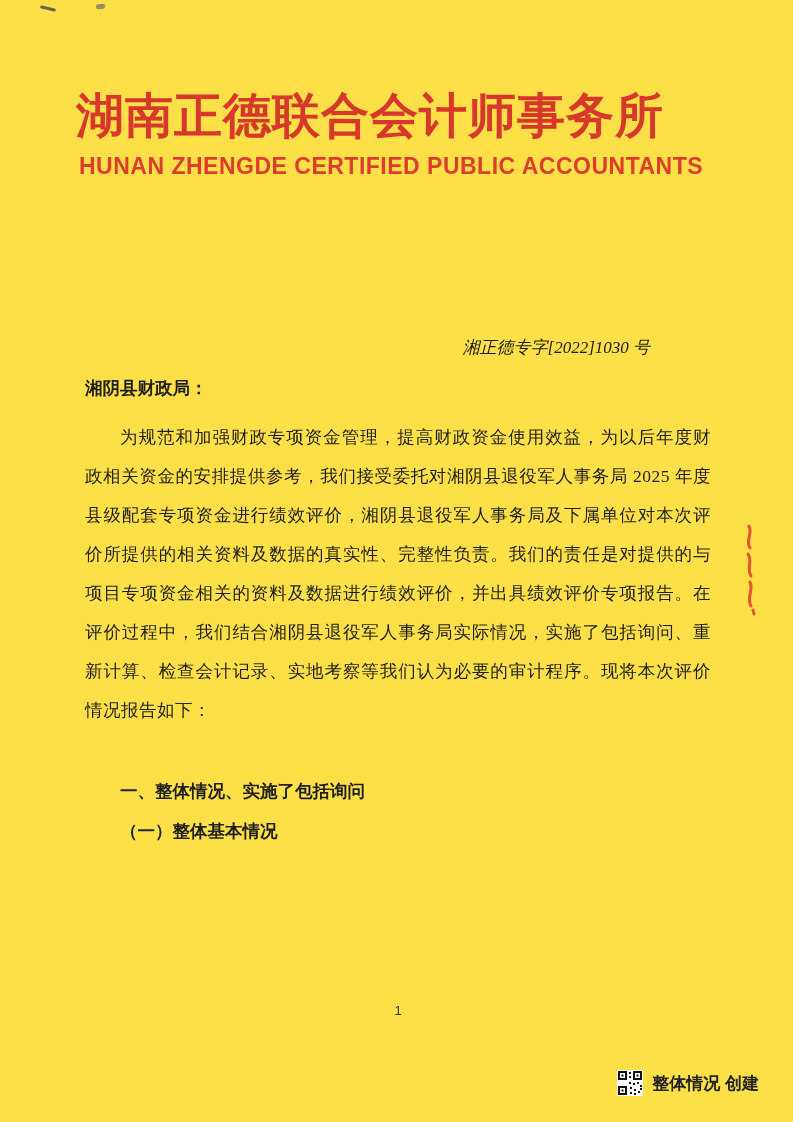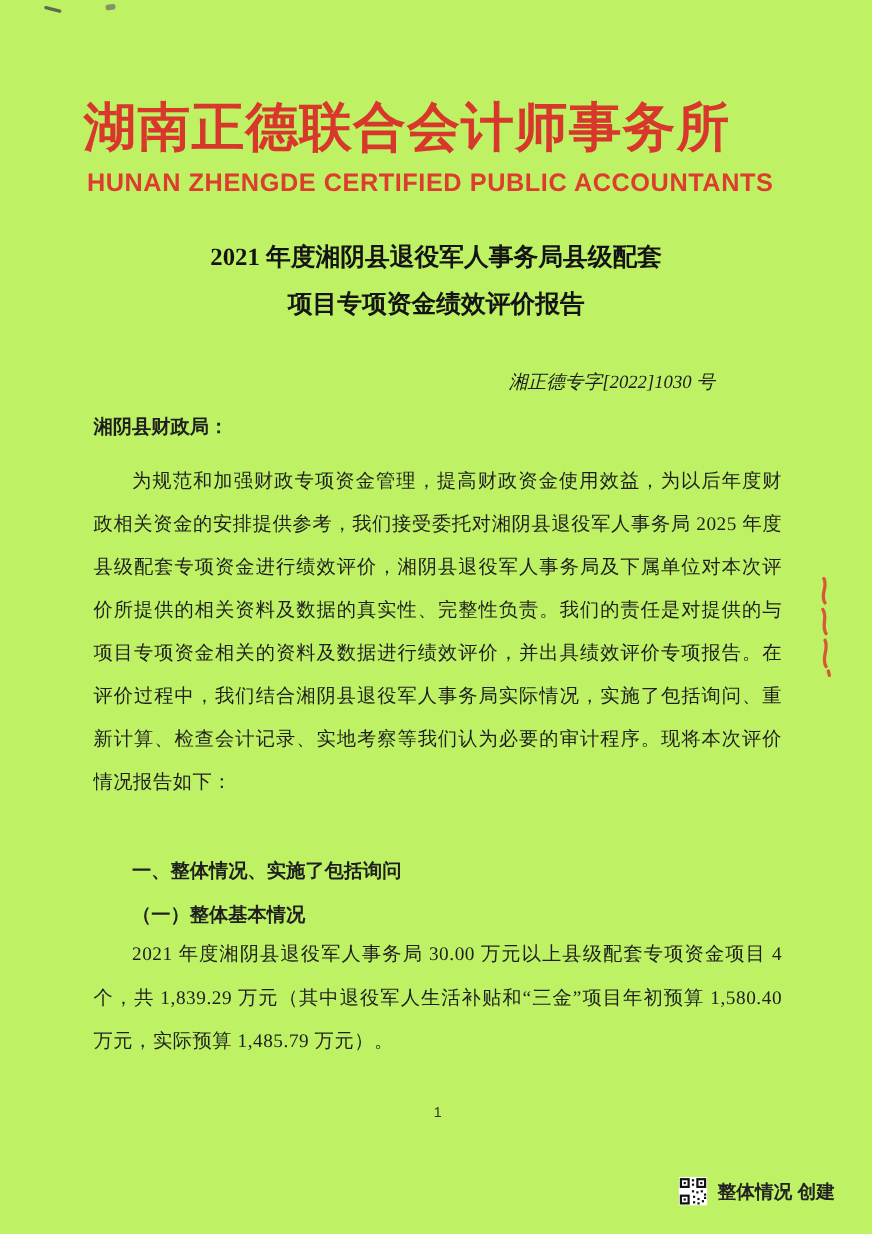--- a/index.html
+++ b/index.html
@@ -1,20 +1,20 @@
 <!DOCTYPE html>
 <html><head>
 <meta charset="utf-8">
 <style>
   html, body { margin: 0; padding: 0; background: #ffffff; }
   .page {
     position: relative;
     width: 793px;
     height: 1122px;
-    background: #bef264;
+    background: #fde047;
     overflow: hidden;
     font-family: "Liberation Serif", serif;
     color: #1f1f1f;
   }
 
   
   .corner-mark-1 {
     position: absolute; left: 40px; top: 7px; width: 16px; height: 3px;
     background: #4a4a4a; transform: rotate(14deg); border-radius: 2px; opacity: .8;
   }
@@ -110,36 +110,31 @@
 <body>
 
 <div class="page">
 
   <div class="corner-mark-1"></div>
   <div class="corner-mark-2"></div>
 
   <div class="letterhead-cn">湖南正德联合会计师事务所</div>
   <div class="letterhead-en">HUNAN ZHENGDE CERTIFIED PUBLIC ACCOUNTANTS</div>
 
-  <div class="report-title">
-    <span>2021 年度湘阴县退役军人事务局县级配套</span><br>
-    <span>项目专项资金绩效评价报告</span>
-  </div>
 
   <div class="doc-number">湘正德专字[2022]1030 号</div>
 
   <div class="salutation">湘阴县财政局：</div>
 
   <div class="para-1">为规范和加强财政专项资金管理，提高财政资金使用效益，为以后年度财政相关资金的安排提供参考，我们接受委托对湘阴县退役军人事务局 2025 年度县级配套专项资金进行绩效评价，湘阴县退役军人事务局及下属单位对本次评价所提供的相关资料及数据的真实性、完整性负责。我们的责任是对提供的与项目专项资金相关的资料及数据进行绩效评价，并出具绩效评价专项报告。在评价过程中，我们结合湘阴县退役军人事务局实际情况，实施了包括询问、重新计算、检查会计记录、实地考察等我们认为必要的审计程序。现将本次评价情况报告如下：</div>
 
   <div class="heading-1">一、整体情况、实施了包括询问</div>
 
   <div class="subheading-1">（一）整体基本情况</div>
 
-  <div class="para-2">2021 年度湘阴县退役军人事务局 30.00 万元以上县级配套专项资金项目 4 个，共 1,839.29 万元（其中退役军人生活补贴和“三金”项目年初预算 1,580.40 万元，实际预算 1,485.79 万元）。</div>
 
   <div class="page-number">1</div>
 
   <svg class="edge-stamp" viewBox="0 0 16 92" xmlns="http://www.w3.org/2000/svg">
     <path d="M8 2 C 12 10, 4 16, 9 24" stroke="#e03b30" stroke-width="3" fill="none" stroke-linecap="round"></path>
     <path d="M7 30 C 12 38, 5 44, 10 52" stroke="#e03b30" stroke-width="3" fill="none" stroke-linecap="round"></path>
     <path d="M9 58 C 13 66, 5 74, 10 82" stroke="#e03b30" stroke-width="3" fill="none" stroke-linecap="round"></path>
     <path d="M12 86 L 13 90" stroke="#e03b30" stroke-width="3" fill="none" stroke-linecap="round"></path>
   </svg>
 

